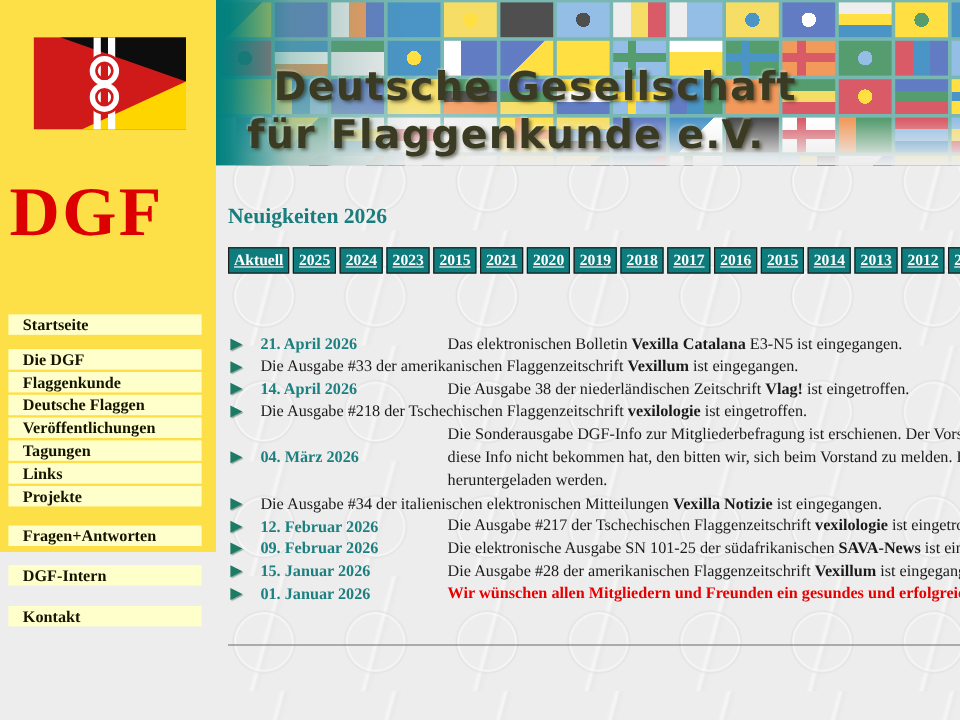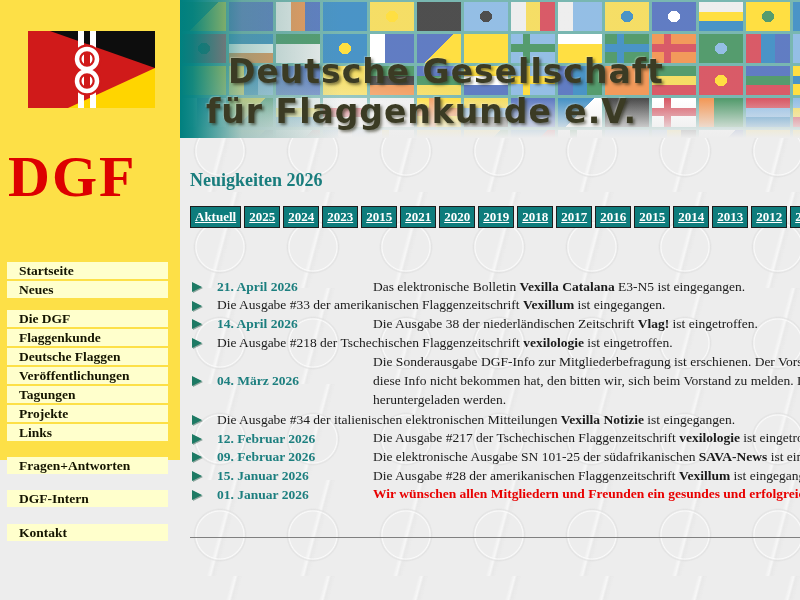--- a/index.html
+++ b/index.html
@@ -99,30 +99,29 @@
     <rect x="62" y="0" width="6" height="77" fill="#ffffff"></rect>
     <circle cx="59" cy="28" r="10" fill="none" stroke="#d01a1a" stroke-width="9"></circle>
     <circle cx="59" cy="50" r="10" fill="none" stroke="#d01a1a" stroke-width="9"></circle>
     <circle cx="59" cy="28" r="10" fill="none" stroke="#ffffff" stroke-width="4.5"></circle>
     <circle cx="59" cy="50" r="10" fill="none" stroke="#ffffff" stroke-width="4.5"></circle>
   </svg>
   <div class="brand">DGF</div>
   <div class="nav">
       <div class="nav-group g1">
         <div class="nav-btn">Startseite</div>
-        <div class="nav-btn">Neues</div>
       </div>
       <div class="nav-group g2">
         <div class="nav-btn">Die DGF</div>
         <div class="nav-btn">Flaggenkunde</div>
         <div class="nav-btn">Deutsche Flaggen</div>
         <div class="nav-btn">Veröffentlichungen</div>
         <div class="nav-btn">Tagungen</div>
+        <div class="nav-btn">Links</div>
         <div class="nav-btn">Projekte</div>
-        <div class="nav-btn">Links</div>
       </div>
       <div class="nav-group g3">
         <div class="nav-btn">Fragen+Antworten</div>
       </div>
       <div class="nav-group g4">
         <div class="nav-btn">DGF-Intern</div>
       </div>
       <div class="nav-group g5">
         <div class="nav-btn">Kontakt</div>
       </div>
@@ -226,21 +225,21 @@
         <span class="tab">2015</span>
         <span class="tab">2014</span>
         <span class="tab">2013</span>
         <span class="tab">2012</span>
         <span class="tab">2011</span>
       </div>
     <div class="news">
         <div class="news-row">
           <span class="arrow"></span>
           <span class="news-date">21. April 2026</span>
-          <span class="news-text"><span>Das elektronische Bolletin </span><b>Vexilla Catalana</b><span> E3-N5 ist eingegangen.</span></span>
+          <span class="news-text"><span>Das elektronischen Bolletin </span><b>Vexilla Catalana</b><span> E3-N5 ist eingegangen.</span></span>
         </div>
         <div class="news-row">
           <span class="arrow"></span>
           <span class="news-text"><span>Die Ausgabe #33 der amerikanischen Flaggenzeitschrift </span><b>Vexillum</b><span> ist eingegangen.</span></span>
         </div>
         <div class="news-row">
           <span class="arrow"></span>
           <span class="news-date">14. April 2026</span>
           <span class="news-text"><span>Die Ausgabe 38 der niederländischen Zeitschrift </span><b>Vlag!</b><span> ist eingetroffen.</span></span>
         </div>

